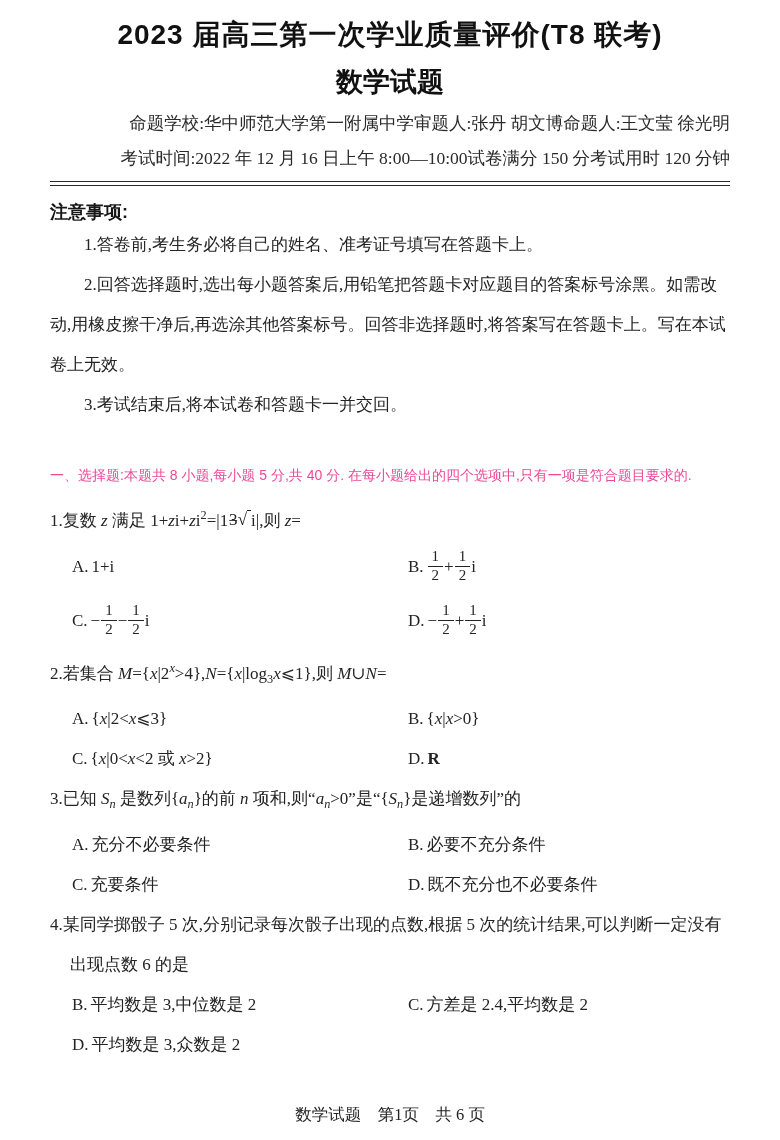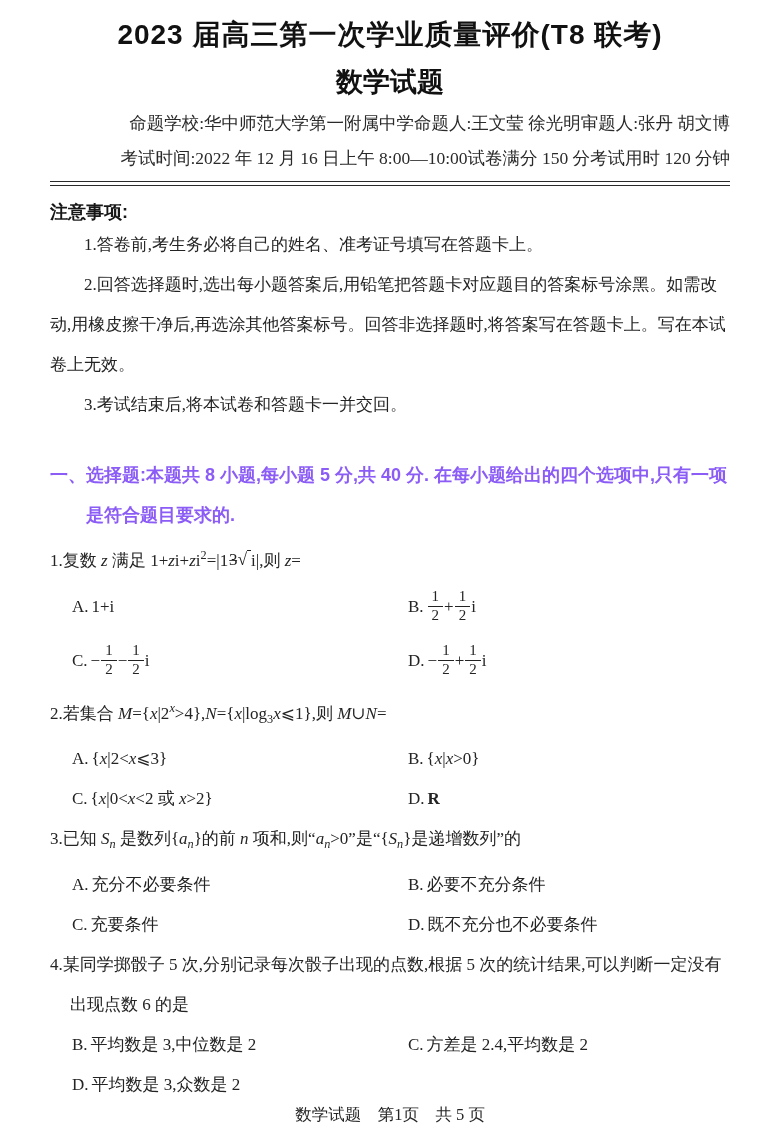--- a/index.html
+++ b/index.html
@@ -57,24 +57,24 @@
     font-weight:bold;
     font-size:18px;
     line-height:26px;
     color:#161616;
   }
   .note { line-height:40px; text-indent:2em; color:#242424; }
   
   .section-heading {
     margin-top:30px;
     font-family:"Liberation Sans","DejaVu Sans",sans-serif;
-    font-weight:bold;
-    font-size:18px;
+    font-weight:normal;
+    font-size:14px;
     line-height:40px;
-    color:#8b5cf6;
+    color:#ec4899;
     padding-left:2em; text-indent:-2em;
   }
   
   .stem {
     line-height:40px;
     padding-left:20px; text-indent:-20px;
     color:#242424;
   }
   .options {
     margin-left:22px;
@@ -114,22 +114,22 @@
 </head>
 <body>
 
 <div class="page">
 
   <div class="title">2023 届高三第一次学业质量评价(T8 联考)</div>
   <div class="subtitle">数学试题</div>
 
   <div class="meta-row first">
     <span>命题学校:华中师范大学第一附属中学</span>
+    <span>审题人:张丹 胡文博</span>
     <span>命题人:王文莹 徐光明</span>
-    <span>审题人:张丹 胡文博</span>
   </div>
   <div class="meta-row">
     <span>考试时间:2022 年 12 月 16 日上午 8:00—10:00</span>
     <span>试卷满分 150 分</span>
     <span>考试用时 120 分钟</span>
   </div>
 
   <div class="divider"></div>
 
   <div class="notes-heading">注意事项:</div>
@@ -171,15 +171,15 @@
 
   <div class="question">
     <p class="stem">4.某同学掷骰子 5 次,分别记录每次骰子出现的点数,根据 5 次的统计结果,可以判断一定没有出现点数 6 的是</p>
     <div class="options">
       <p class="opt"><span class="olabel">B.</span><span class="otext">平均数是 3,中位数是 2</span></p>
       <p class="opt"><span class="olabel">C.</span><span class="otext">方差是 2.4,平均数是 2</span></p>
       <p class="opt"><span class="olabel">D.</span><span class="otext">平均数是 3,众数是 2</span></p>
     </div>
   </div>
 
-  <div class="footer">数学试题　第1页　共 5 页</div>
+  <div class="footer">数学试题　第1页　共 6 页</div>
 
 </div>
 
 </body></html>

